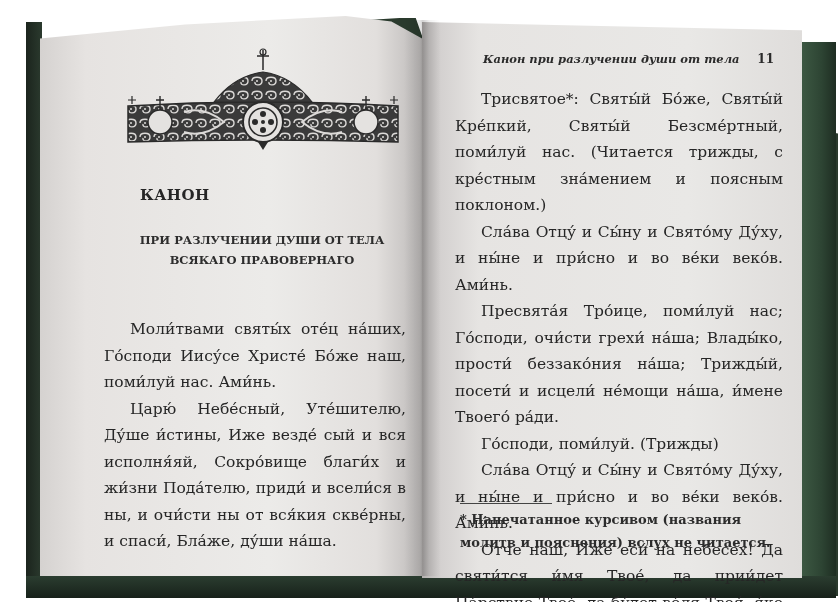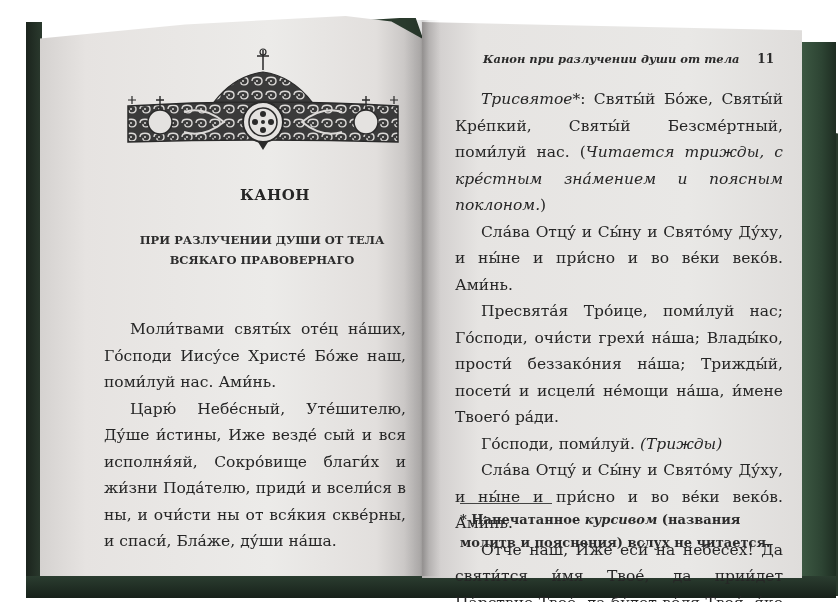--- a/index.html
+++ b/index.html
@@ -44,36 +44,36 @@
       background: linear-gradient(180deg, #cfd3d8, #8e9aa6);
     }
     .page-edge-r {
       position: absolute; left: 424px; top: 572px; width: 372px; height: 5px;
       background: linear-gradient(180deg, #c9ccd0, #9aa2aa);
     }
     .ornament {
       position: absolute; left: 124px; top: 46px; width: 278px; height: 108px;
     }
     .title {
-      position: absolute; left: 140px; top: 186px; width: 270px; text-align: center;
+      position: absolute; left: 140px; top: 186px; width: 270px; 
       font-family: "DejaVu Serif", serif; font-weight: bold; font-size: 15px; color: #262626;
       letter-spacing: 0.5px;
     }
     .subtitle {
       position: absolute; left: 112px; top: 230px; width: 300px; text-align: center;
       font-family: "DejaVu Serif", serif; font-weight: bold; font-size: 11.5px; line-height: 20px; color: #2d2d2d;
     }
     .body-text {
       position: absolute; font-family: "DejaVu Serif", serif; font-size: 15.5px; line-height: 26.5px;
       color: #262626; text-align: justify;
     }
     .left-text { left: 104px; top: 316px; width: 302px; }
     .right-text { left: 455px; top: 86px; width: 328px; }
     .para { margin: 0; text-indent: 26px; }
-    .it { font-style: italic; }
+    .it { }
     .running-head {
       position: absolute; left: 458px; top: 52px; width: 316px;
       display: flex; justify-content: space-between; align-items: baseline;
       font-family: "DejaVu Serif", serif; font-size: 12.5px; color: #2a2a2a;
     }
     .running-head .rh-title { font-style: italic; font-weight: bold; font-size: 11.5px; margin-left: 25px; }
     .running-head .rh-num { font-weight: bold; font-size: 12px; }
     .footnote-rule {
       position: absolute; left: 460px; top: 503px; width: 92px; height: 0; border-top: 1px solid #444;
     }

